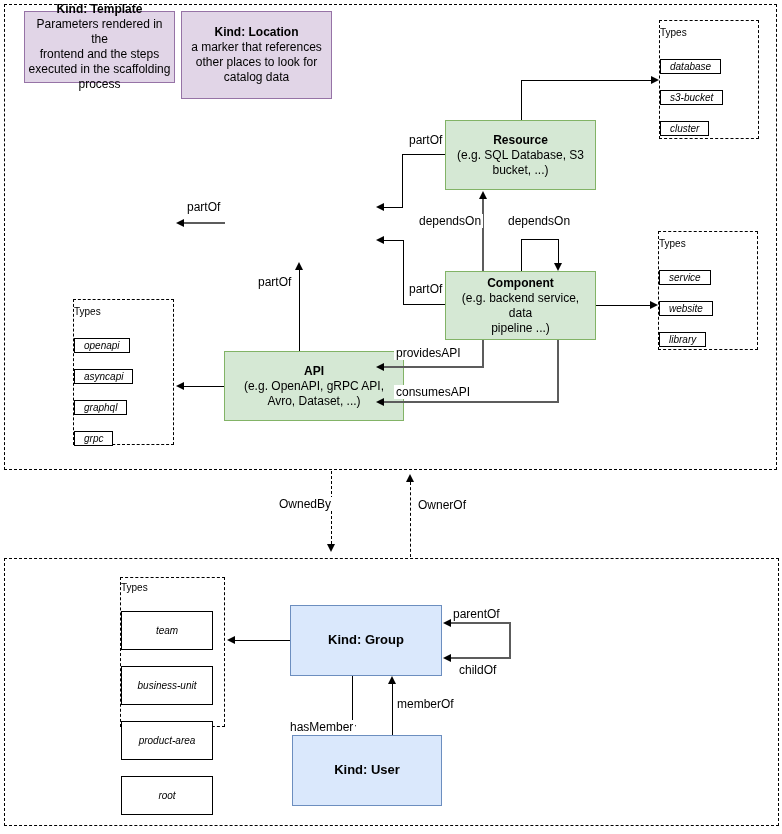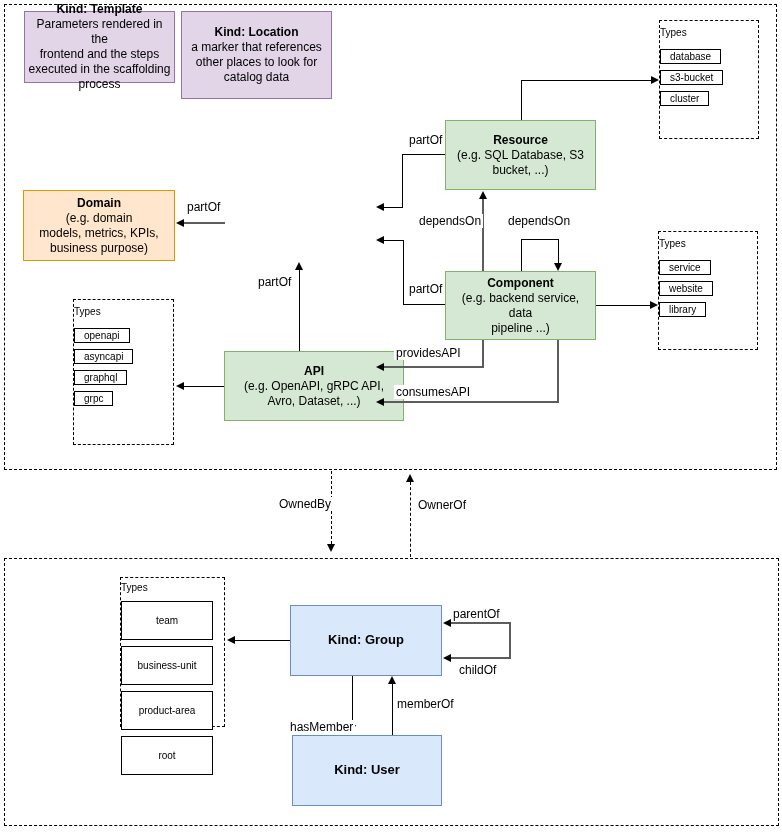--- a/index.html
+++ b/index.html
@@ -13,22 +13,22 @@
   .node .body  { white-space:pre-line; }
   .purple { background:#e1d5e7; border:1px solid #9673a6; }
   .orange { background:#ffe6cc; border:1px solid #d79b00; }
   .green  { background:#d5e8d4; border:1px solid #82b366; }
   .blue   { background:#dae8fc; border:1px solid #6c8ebf; }
   .kind-title { font-size:13px; font-weight:bold; }
   .typebox { position:absolute; box-sizing:border-box; border:1px dashed #000;
              display:flex; flex-direction:column; align-items:flex-start; font-size:10px; }
   .tb-title { margin:6px 0 5px; }
   .typebox.tight .tb-title { margin:4px 0 2px; }
-  .type-item { border:1px solid #000; background:#fff; padding:1px 9px; margin:6px 0 0;
-               text-align:center; box-sizing:border-box; }
+  .type-item { border:1px solid #000; background:#fff; padding:1px 9px; margin:16px 0 0;
+               text-align:center; box-sizing:border-box;font-style:italic; }
   .typebox.fixedw .type-item { width:92px; padding:13px 0; }
   .hline { position:absolute; height:1px; background:#000; }
   .vline { position:absolute; width:1px; background:#000; }
   .hline.thick { height:2px; } .vline.thick { width:2px; }
   .gray { background:#5c5c5c; }
   .dashv { position:absolute; width:0; border-left:1px dashed #000; }
   .ah { position:absolute; width:0; height:0; }
   .ah.l { border-top:4px solid transparent; border-bottom:4px solid transparent; border-right:8px solid #000; }
   .ah.r { border-top:4px solid transparent; border-bottom:4px solid transparent; border-left:8px solid #000; }
   .ah.u { border-left:4px solid transparent; border-right:4px solid transparent; border-bottom:8px solid #000; }
@@ -50,26 +50,20 @@
 executed in  the scaffolding
 process</div>
   </div>
   <div class="node purple" style="left:181px; top:11px; width:151px; height:88px;">
     <div class="title">Kind: Location</div>
     <div class="body">a marker that references
 other places to look for
 catalog data</div>
   </div>
 
-  <div class="node orange" style="left:23px; top:190px; width:152px; height:71px;">
-    <div class="title">Domain</div>
-    <div class="body">(e.g.  domain
-models, metrics, KPIs,
-business purpose)</div>
-  </div>
 
   <div class="node green" style="left:445px; top:120px; width:151px; height:70px;">
     <div class="title">Resource</div>
     <div class="body">(e.g. SQL Database, S3
 bucket, ...)</div>
   </div>
   <div class="node green" style="left:445px; top:271px; width:151px; height:69px;">
     <div class="title">Component</div>
     <div class="body">(e.g. backend service, data
 pipeline ...)</div>

